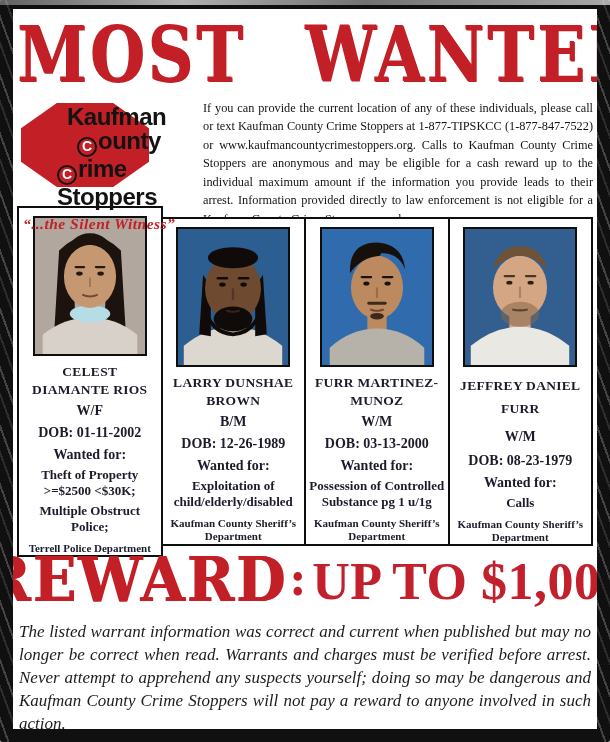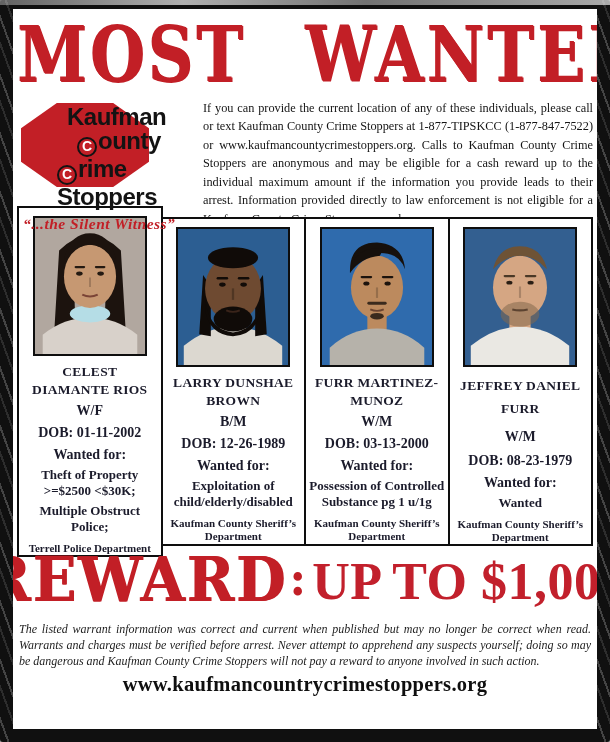--- a/index.html
+++ b/index.html
@@ -120,21 +120,21 @@
     font-family:"DejaVu Serif", serif; font-weight:bold; color:#c21f26;
     font-size:46px; margin:0 6px 0 2px;
   }
   .reward-amount {
     font-family:"Liberation Serif", serif; font-weight:bold; color:#c2202c;
     font-size:52px; letter-spacing:.5px;
   }
 
   
   .disclaimer {
-    margin-top:5px; font-style:italic; font-size:12px; line-height:1.35;
+    margin-top:5px; font-style:italic; font-size:17px; line-height:1.35;
     text-align:justify; color:#1c1c1c; padding:0 2px;
   }
   .website {
     text-align:center; font-weight:bold; font-size:20.5px;
     margin-top:3px; color:#0f0f0f; letter-spacing:.3px;
   }
 </style>
 </head>
 <body>
 
@@ -256,21 +256,21 @@
             <rect x="40" y="48" width="12" height="2.4" rx="1.2" fill="#4a3826"></rect>
             <rect x="62" y="48" width="12" height="2.4" rx="1.2" fill="#4a3826"></rect>
             <path d="M57 60 L57 72" stroke="#00000033" stroke-width="2.2" fill="none"></path>
             <path d="M49 84 Q57 86 65 84" stroke="#5c4330" stroke-width="2.2" fill="none"></path>
           </svg>
         </div>
         <div class="name">JEFFREY DANIEL FURR</div>
         <div class="racesex">W/M</div>
         <div class="dob">DOB: 08-23-1979</div>
         <div class="wanted-label">Wanted for:</div>
-        <div class="charge">Wanted</div>
+        <div class="charge">Calls</div>
         <div class="dept">Kaufman County Sheriff’s Department</div>
       </div>
 
     </div>
 
     <div class="reward-row">
       <span class="reward-word">REWARD</span>
       <span class="reward-colon">:</span>
       <span class="reward-amount">UP TO $1,000</span>
     </div>

